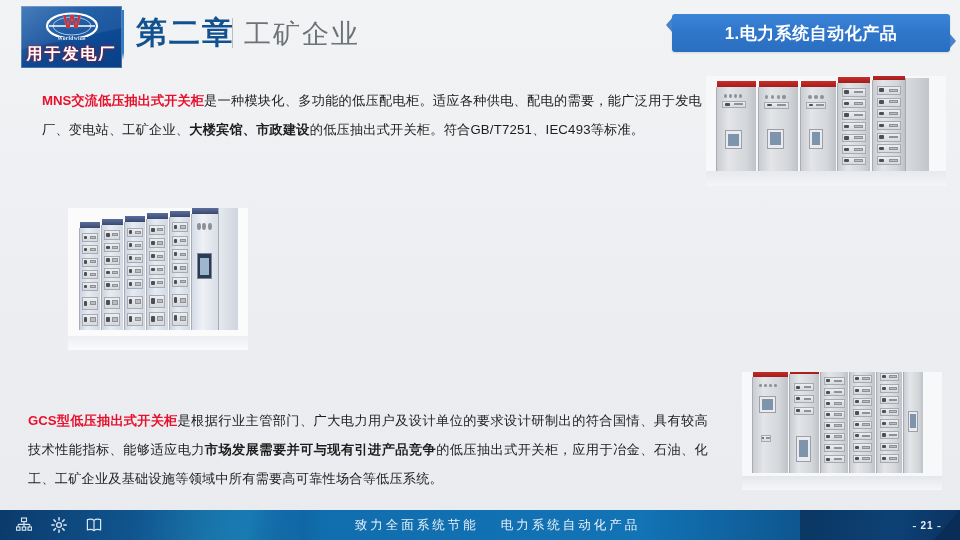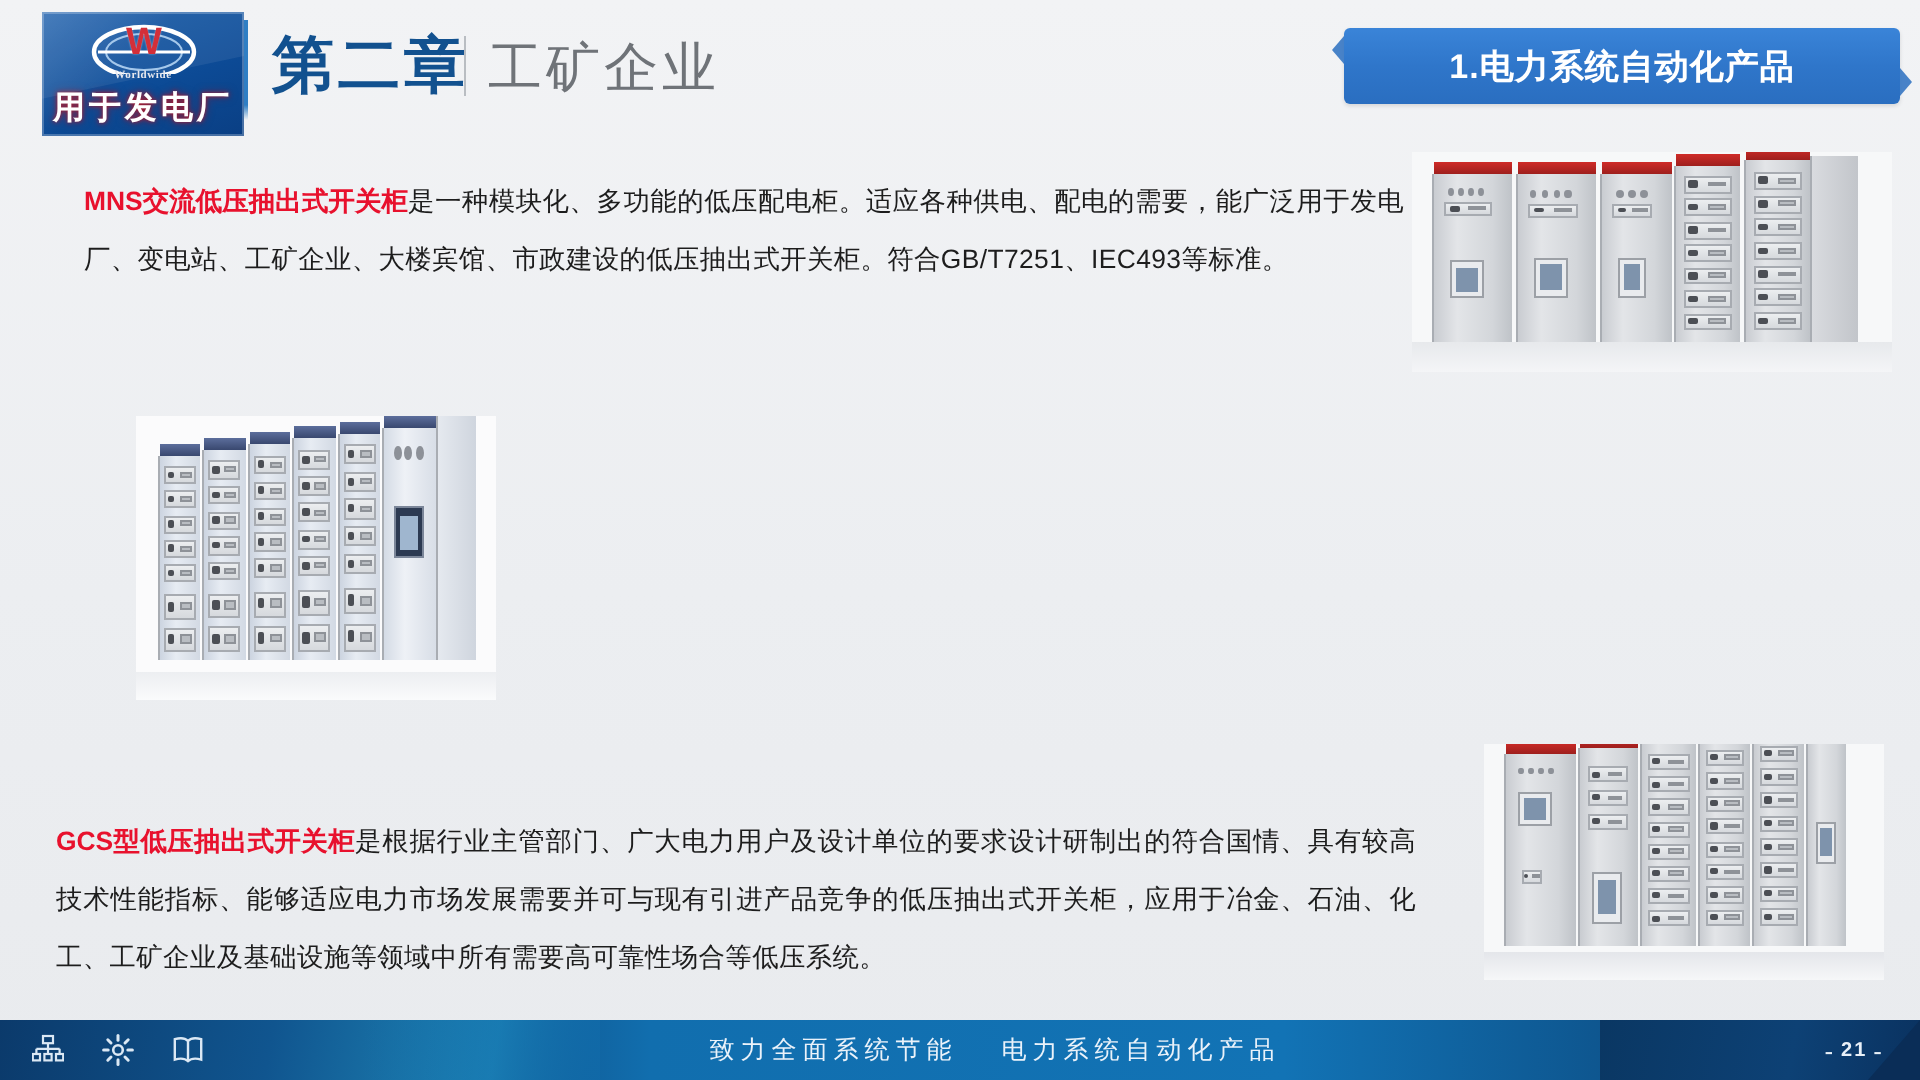--- a/index.html
+++ b/index.html
@@ -90,21 +90,21 @@
   }
 
   
   .para{
     position:absolute;
     font-size:13.2px; line-height:29px; color:#1d1d1d;
     text-align:justify;
     letter-spacing:.2px;
   }
   .para b.hl{ color:#e8112d; font-weight:bold; letter-spacing:0; }
-  .para .bold{ font-weight:normal; }
+  .para .bold{ font-weight:bold; }
 
   #para-1{ left:42px; top:86px; width:660px; }
   #para-2{ left:264px; top:230px; width:680px; }
   #para-3{ left:28px; top:378px; width:680px;margin-top:28px; }
 
   
   .imgbox{ position:absolute; background:#f7f8f9; overflow:hidden; }
 
   #img-1{ left:706px; top:76px; width:240px; height:110px; }
   #img-2{ left:68px; top:208px; width:180px; height:142px; }

